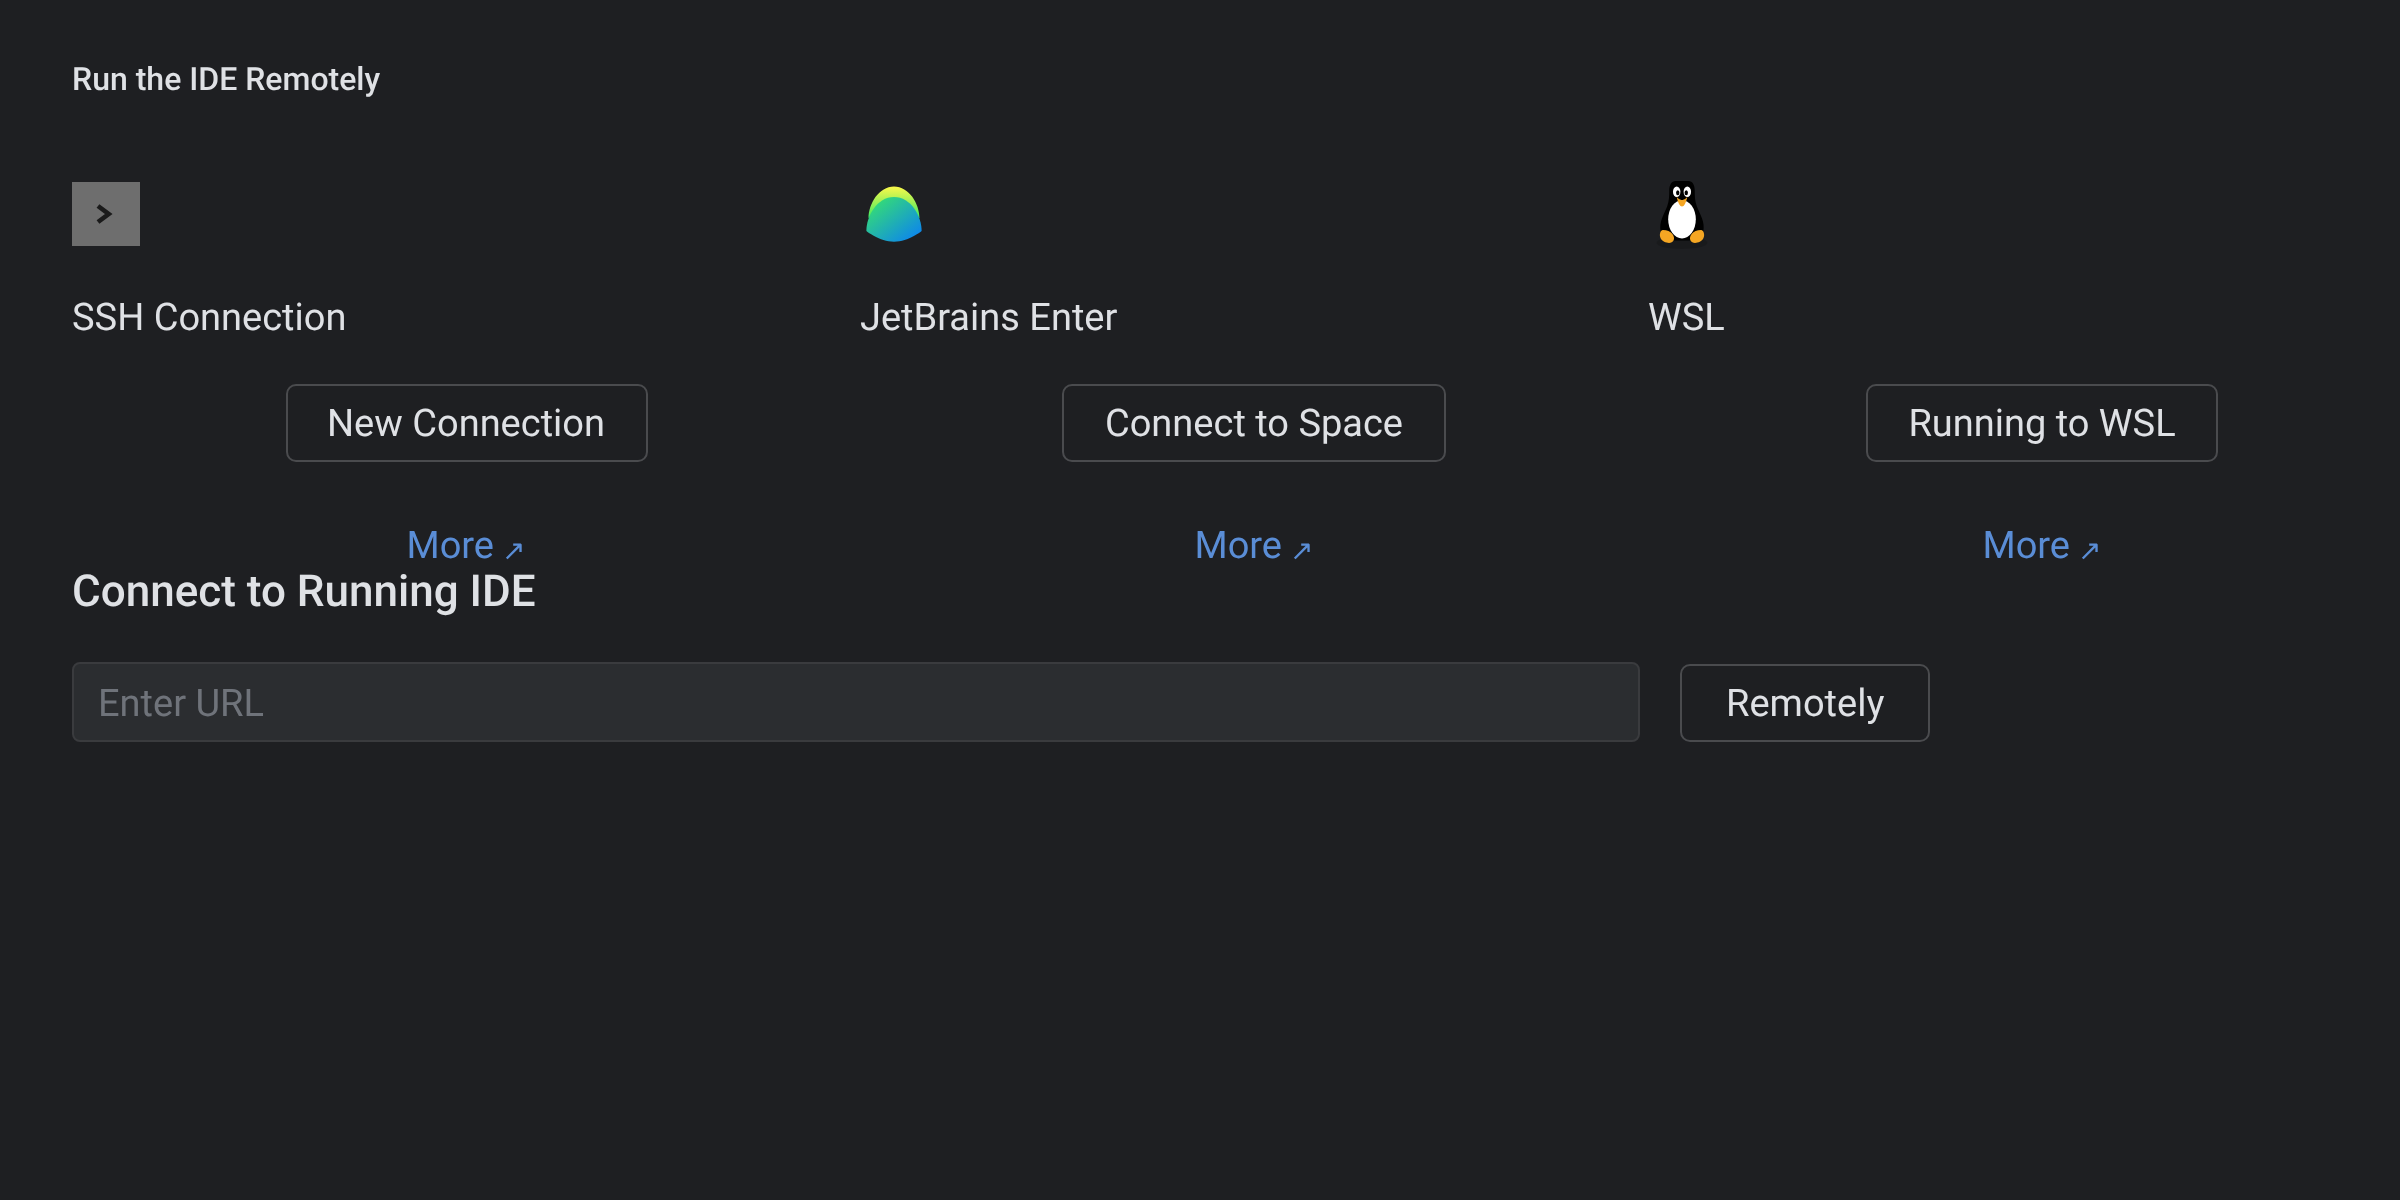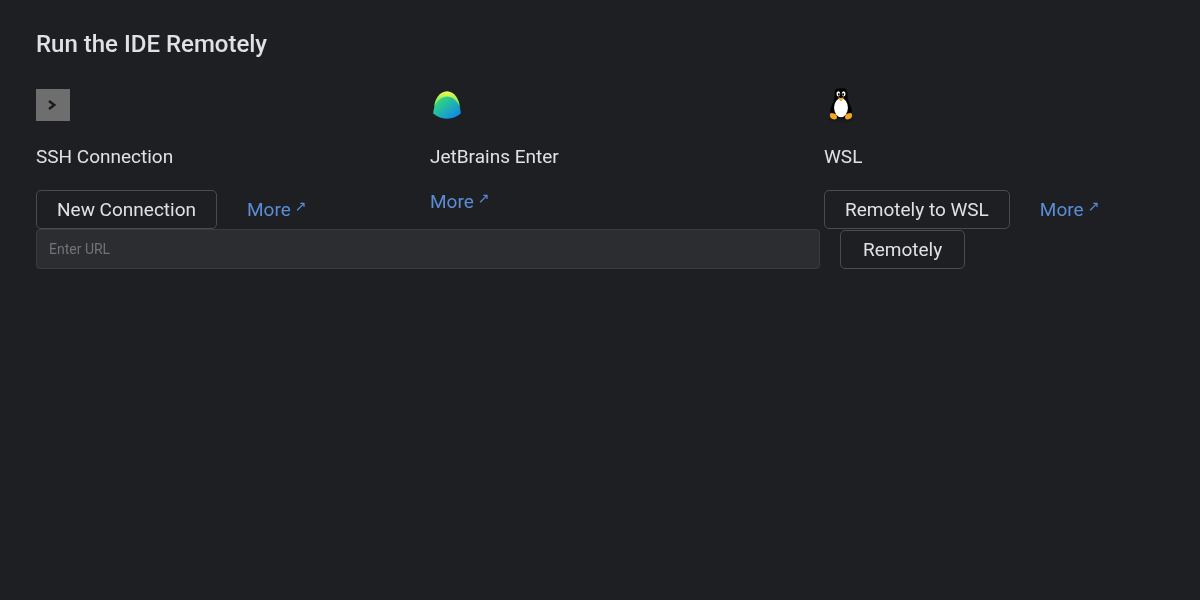--- a/index.html
+++ b/index.html
@@ -12,24 +12,24 @@
       height: 600px;
       background: #1e1f22;
       font-family: -apple-system, BlinkMacSystemFont, "Segoe UI", Roboto, sans-serif;
       color: #dfe1e5;
       overflow: hidden;
     }
     .container {
       padding: 30px 36px;
     }
     .section-title {
-      font-size: 24px;
+      font-size: 16px;
       font-weight: 500;
       color: #dfe1e5;
-      margin-bottom: 27px;
+      margin-bottom: 38px;
     }
     .providers {
       display: flex;
       gap: 0;
     }
     .provider {
       flex: 0 0 394px;
     }
     .provider-icon {
       height: 40px;
@@ -60,38 +60,39 @@
     .provider-title {
       font-size: 19px;
       font-weight: 400;
       color: #dfe1e5;
       margin-bottom: 22px;
     }
     .provider-actions {
       display: flex;
       align-items: center;
       gap: 30px;
+      flex-direction: column;
     }
     .btn {
       background: transparent;
       border: 1px solid #4a4b4e;
       color: #dfe1e5;
       font-size: 19px;
       padding: 7px 20px;
       border-radius: 5px;
       cursor: pointer;
       font-family: inherit;
     }
     .more-link {
       color: #5a8dd6;
       font-size: 19px;
       text-decoration: none;
       cursor: pointer;
       display: inline-flex;
-      align-items: flex-start;
+      align-items: flex-end;
       gap: 4px;
     }
     .more-link .arrow {
       font-size: 14px;
     }
     .connect-section-title {
       font-size: 22px;
       font-weight: 500;
       color: #dfe1e5;
       margin-bottom: 22px;
@@ -101,21 +102,21 @@
       align-items: center;
       gap: 20px;
     }
     .url-input {
       flex: 0 0 784px;
       height: 40px;
       background: #2b2d30;
       border: 1px solid #3a3b3e;
       border-radius: 4px;
       color: #dfe1e5;
-      font-size: 14px;
+      font-size: 19px;
       padding: 16px 12px;
       font-family: inherit;
     }
     .url-input::placeholder {
       color: #6f737a;
     }
     .connect-btn {
       background: transparent;
       border: 1px solid #4a4b4e;
       color: #dfe1e5;
@@ -164,20 +165,21 @@
               <stop offset="0%" stop-color="#fcf84a"></stop>
               <stop offset="100%" stop-color="#3bea62"></stop>
             </linearGradient>
           </defs>
           <path d="M32 6 C18 6 8 22 8 36 C8 36 18 24 32 24 C46 24 56 36 56 36 C56 22 46 6 32 6 Z" fill="url(#spaceG2)"></path>
           <path d="M32 16 C16 16 6 34 6 48 C6 48 18 58 32 58 C46 58 58 48 58 48 C58 34 48 16 32 16 Z" fill="url(#spaceG1)"></path>
         </svg>
       </div>
       <div class="provider-title">JetBrains Enter</div>
       <div class="provider-actions">
+        <button class="btn">Connect to Space</button>
         <a class="more-link">
           <span>More</span>
           <span class="arrow">↗</span>
         </a>
       </div>
     </div>
 
     <div class="provider">
       <div class="provider-icon linux-icon">
         <svg viewBox="0 0 64 74">
@@ -188,27 +190,28 @@
           <ellipse cx="37" cy="16" rx="3.5" ry="5" fill="#fff"></ellipse>
           <ellipse cx="28" cy="17" rx="1.6" ry="2.4" fill="#000"></ellipse>
           <ellipse cx="36" cy="17" rx="1.6" ry="2.4" fill="#000"></ellipse>
           <path d="M27 21 Q32 27 37 21 Q35 30 32 30 Q29 30 27 21 Z" fill="#f5a623"></path>
           <path d="M14 52 C12 52 10 56 12 60 C14 64 22 66 24 62 C26 58 22 52 14 52 Z" fill="#f5a623"></path>
           <path d="M50 52 C52 52 54 56 52 60 C50 64 42 66 40 62 C38 58 42 52 50 52 Z" fill="#f5a623"></path>
         </svg>
       </div>
       <div class="provider-title">WSL</div>
       <div class="provider-actions">
-        <button class="btn">Remotely to WSL</button>
+        <button class="btn">Running to WSL</button>
         <a class="more-link">
           <span>More</span>
           <span class="arrow">↗</span>
         </a>
       </div>
     </div>
 
   </div>
 
+  <h2 class="connect-section-title">Connect to Running IDE</h2>
   <div class="url-row">
     <input type="text" class="url-input" placeholder="Enter URL" style="">
     <button class="connect-btn">Remotely</button>
   </div>
 </div>
 
 </body></html>

